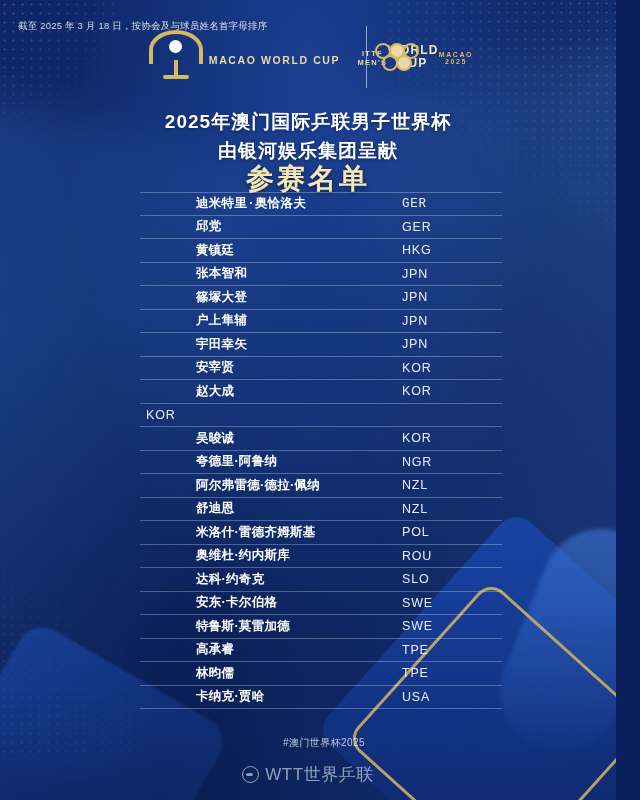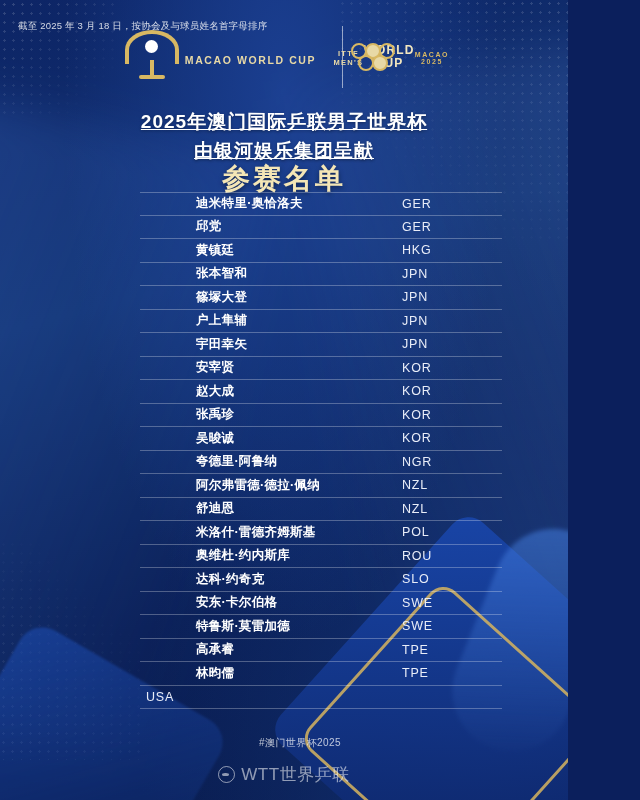--- a/index.html
+++ b/index.html
@@ -2,21 +2,21 @@
 <html><head>
 <meta charset="utf-8">
 <style>
   html, body {
     margin: 0;
     padding: 0;
     background: #0b1f5c;
   }
   .page {
     position: relative;
-    width: 568px;
+    width: 616px;
     height: 800px;
     overflow: hidden;
     font-family: "Liberation Sans", sans-serif;
     background:
       radial-gradient(ellipse at 50% 12%, #1b3f91 0%, rgba(27,63,145,0) 55%),
       radial-gradient(ellipse at 85% 95%, #123070 0%, rgba(18,48,112,0) 50%),
       linear-gradient(165deg, #0d2566 0%, #10306f 35%, #0a1f57 70%, #081a4b 100%);
     color: #ffffff;
   }
 
@@ -184,21 +184,20 @@
   .mens-line3 {
     font-size: 7px; color: #d8b863; letter-spacing: 1.6px; font-weight: bold;
     margin-top: 2px;
   }
 
   
   .headline {
     position: absolute;
     left: 0; right: 0; top: 108px;
     text-align: center;
-    text-decoration: underline;
   }
   .headline .l1, .headline .l2 {
     font-size: 19px;
     font-weight: bold;
     letter-spacing: 1px;
     line-height: 1.5;
     color: #ffffff;
     text-shadow: 0 1px 3px rgba(0,0,0,.35);
   }
   .subtitle {
@@ -219,21 +218,21 @@
     top: 192px;
     width: 362px;
   }
   .row {
     display: flex;
     align-items: center;
     height: 23.5px;
     border-bottom: 1px solid rgba(255,255,255,0.28);
     box-sizing: border-box;
   }
-  .row:first-child { border-top: 1px solid rgba(255,255,255,0.28); }
+  .row:first-child { border-top: 1px solid rgba(255,255,255,0.28); font-family: Liberation Mono, monospace; }
   .name {
     flex: 0 0 200px;
     font-size: 12.5px;
     font-weight: bold;
     color: #ffffff;
     padding-left: 56px;
     letter-spacing: .3px;
     white-space: nowrap;
   }
   .noc {
@@ -367,21 +366,20 @@
       </div>
       <div class="row">
         <div class="name">安宰贤</div>
         <div class="noc">KOR</div>
       </div>
       <div class="row">
         <div class="name">赵大成</div>
         <div class="noc">KOR</div>
       </div>
       <div class="row">
-        <div class="name">张禹珍</div>
         <div class="noc">KOR</div>
       </div>
       <div class="row">
         <div class="name">吴晙诚</div>
         <div class="noc">KOR</div>
       </div>
       <div class="row">
         <div class="name">夸德里·阿鲁纳</div>
         <div class="noc">NGR</div>
       </div>
@@ -415,20 +413,21 @@
       </div>
       <div class="row">
         <div class="name">高承睿</div>
         <div class="noc">TPE</div>
       </div>
       <div class="row">
         <div class="name">林昀儒</div>
         <div class="noc">TPE</div>
       </div>
       <div class="row">
+        <div class="name">卡纳克·贾哈</div>
         <div class="noc">USA</div>
       </div>
     </div>
 
   <div class="hashtag">#澳门世界杯2025</div>
 
   <div class="watermark">
     <span class="wb-eye"></span>
     <span class="wm-text">WTT世界乒联</span>
   </div>

